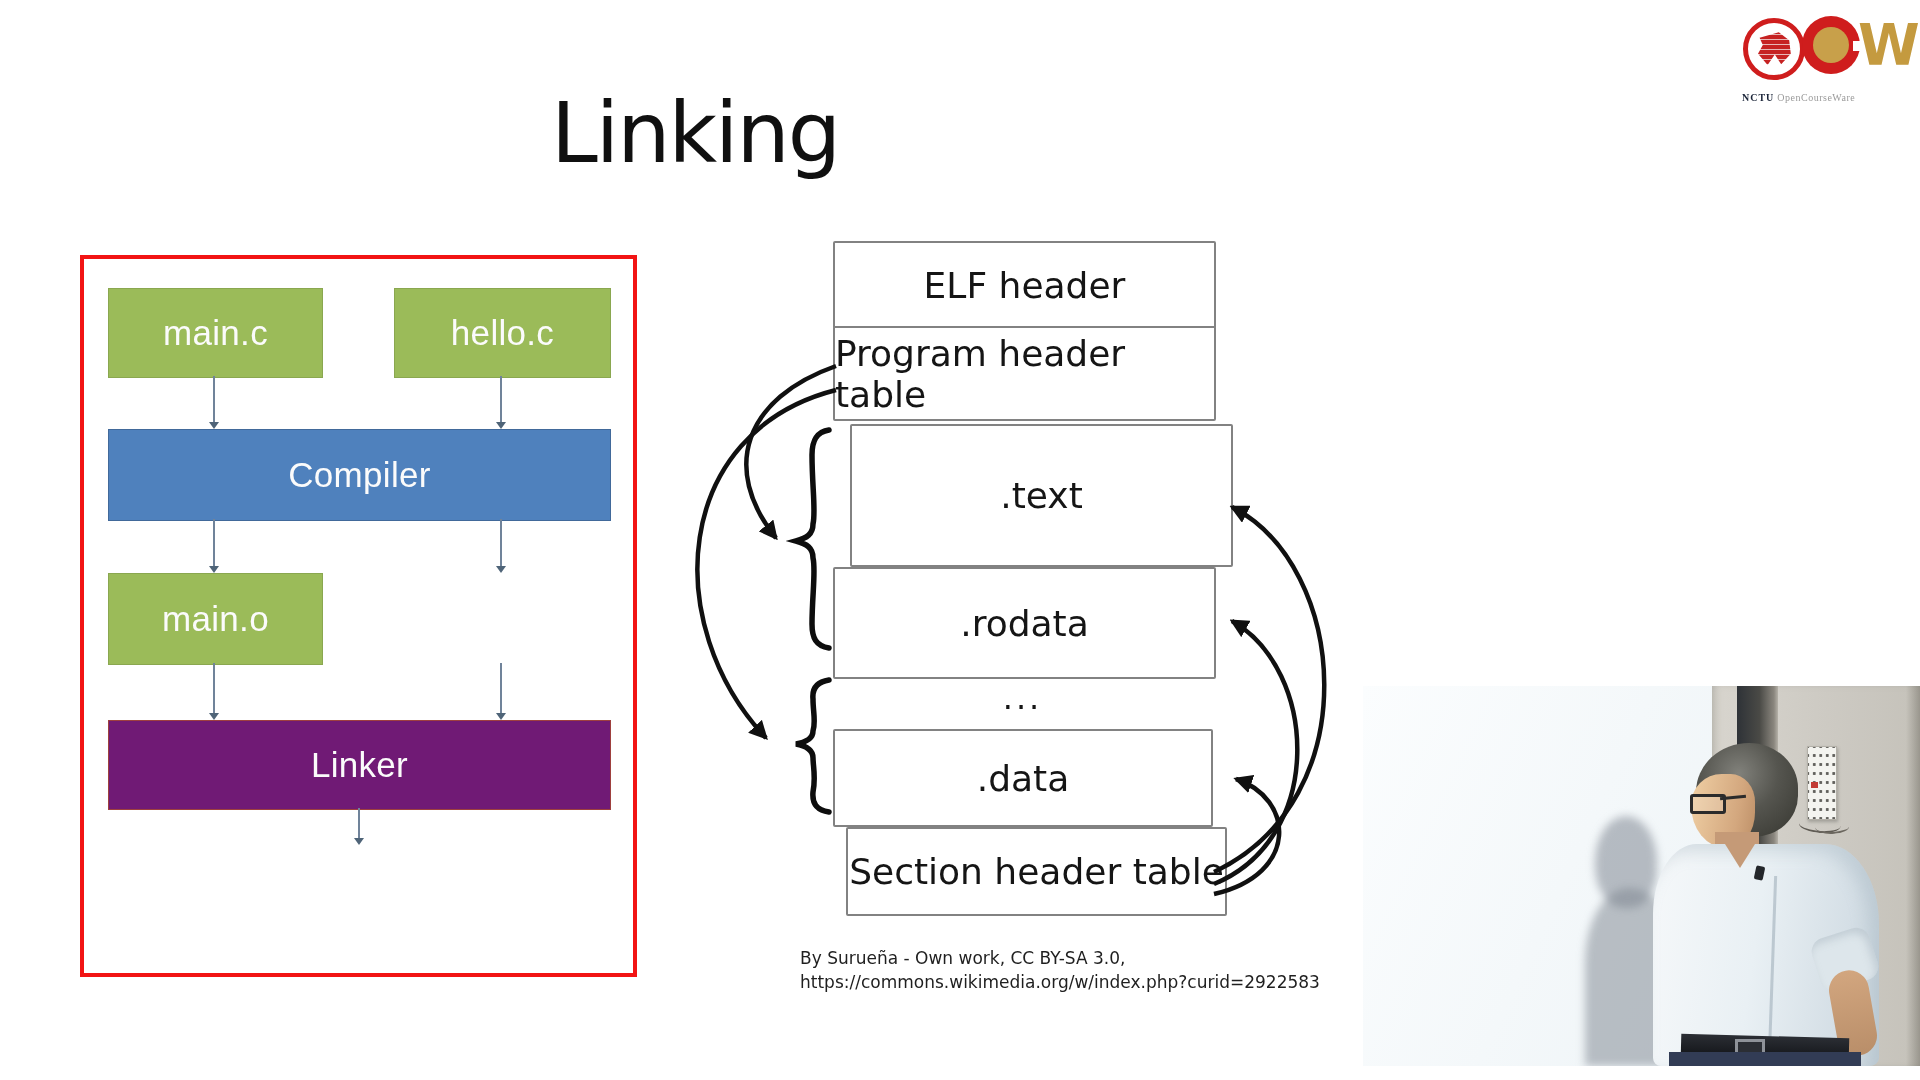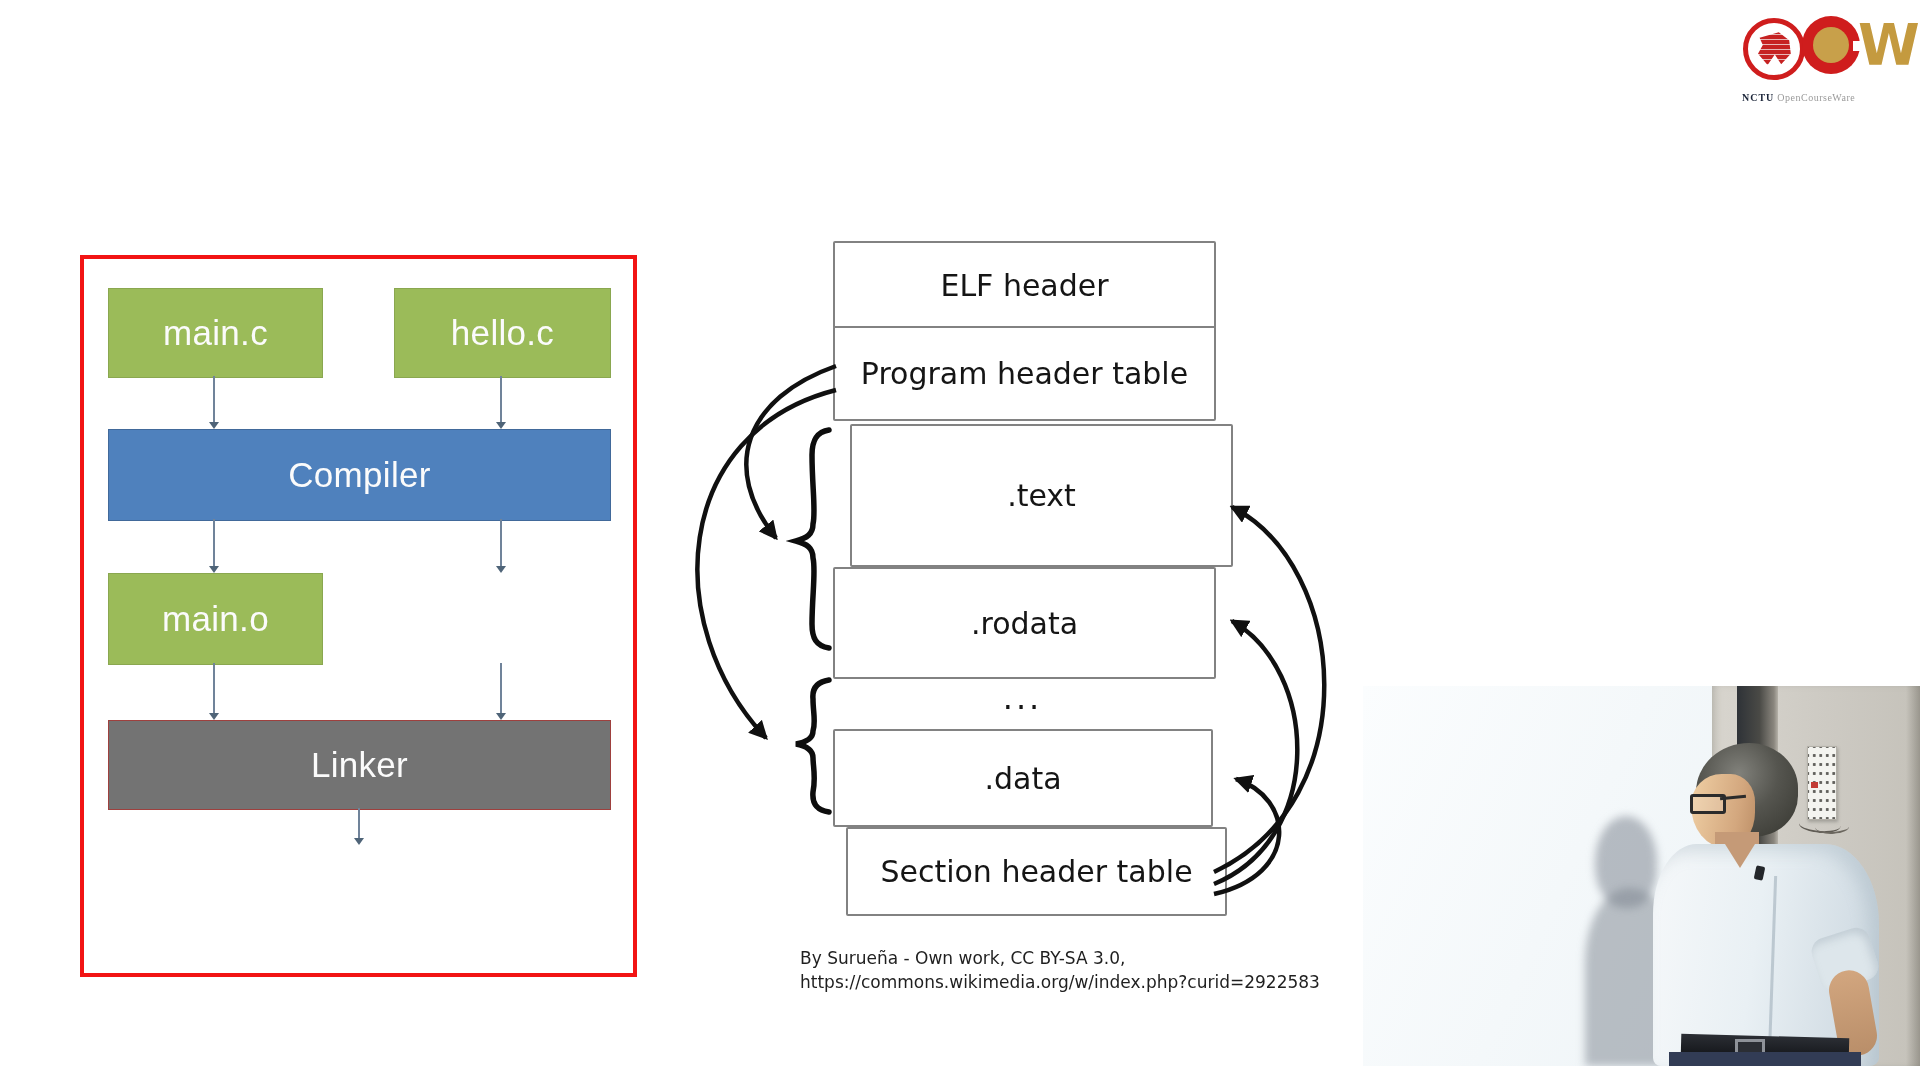--- a/index.html
+++ b/index.html
@@ -28,21 +28,21 @@
            font-family:"Liberation Serif",serif;font-size:10px;}
   .cap-nctu{color:#1a2438;font-weight:bold;letter-spacing:1px;}
   .cap-ocw{color:#9a9a9a;margin-left:3px;letter-spacing:.5px;}
 
   
   .pframe{position:absolute;left:80px;top:255px;width:549px;height:714px;border:4px solid #f21414;}
   .pbox{position:absolute;display:flex;align-items:center;justify-content:center;
         color:#fbfbfb;font-size:35px;letter-spacing:.3px;}
   .green{background:#9bbb59;border:1px solid #8aa750;}
   .blue{background:#4f81bd;border:1px solid #41699a;}
-  .red{background:#737373;border:1px solid #9e403e;}
+  .red{background:#701a75;border:1px solid #9e403e;}
   .b-mainc{left:108px;top:288px;width:213px;height:88px;}
   .b-helloc{left:394px;top:288px;width:215px;height:88px;}
   .b-compiler{left:108px;top:429px;width:501px;height:90px;}
   .b-maino{left:108px;top:573px;width:213px;height:90px;}
   .b-helloo{left:394px;top:573px;width:215px;height:90px;}
   .b-linker{left:108px;top:720px;width:501px;height:88px;}
   .b-aout{left:251px;top:845px;width:217px;height:97px;}
   .conn{position:absolute;width:2px;background:#70839a;}
   .conn i{position:absolute;left:50%;bottom:-7px;transform:translateX(-50%);display:block;
           width:0;height:0;border:5px solid transparent;border-bottom:none;border-top:7px solid #4f6478;}
@@ -50,21 +50,21 @@
   .c2{left:500px;top:376px;height:46px;}
   .c3{left:213px;top:519px;height:47px;}
   .c4{left:500px;top:519px;height:47px;}
   .c5{left:213px;top:663px;height:50px;}
   .c6{left:500px;top:663px;height:50px;}
   .c7{left:358px;top:808px;height:30px;}
 
   
   .ebox{position:absolute;background:#fff;border:2px solid #828282;border-radius:2px;
         display:flex;align-items:center;justify-content:center;
-        font-family:"DejaVu Sans",sans-serif;font-size:30px;color:#151515;}
+        font-family:"DejaVu Sans",sans-serif;font-size:36px;color:#151515;}
   .e-elfh{left:833px;top:241px;width:379px;height:84px;}
   .e-pht{left:833px;top:326px;width:379px;height:91px;}
   .e-text{left:827px;top:424px;width:379px;height:139px;margin-left:23px;}
   .e-rodata{left:833px;top:567px;width:379px;height:108px;}
   .e-data{left:833px;top:729px;width:376px;height:94px;}
   .e-sht{left:846px;top:827px;width:377px;height:85px;}
   .ellipsis{position:absolute;left:833px;top:679px;width:379px;text-align:center;
             font-family:"DejaVu Sans",sans-serif;font-size:32px;letter-spacing:3px;color:#151515;}
   .arrows{position:absolute;left:0;top:0;width:1920px;height:1080px;pointer-events:none;}
 
@@ -125,20 +125,21 @@
   .v-buckle{left:372px;top:353px;width:24px;height:15px;border:3px solid #8e9299;background:#2b2e34;}
   .v-jeans{left:306px;top:366px;width:192px;height:14px;background:#323c55;}
   .v-edge{left:543px;top:0;width:14px;height:380px;
           background:linear-gradient(90deg,rgba(110,105,95,0),rgba(88,84,74,.4));}
 </style>
 </head>
 <body>
 
 <div id="slide">
 
+  <div class="title">Linking</div>
 
   <div class="logo">
     <div class="seal">
       <div class="seal-inner"></div>
     </div>
     <div class="cring">
       <div class="cgold"></div>
       <div class="cnotch"></div>
     </div>
     <div class="wmark">W</div>

